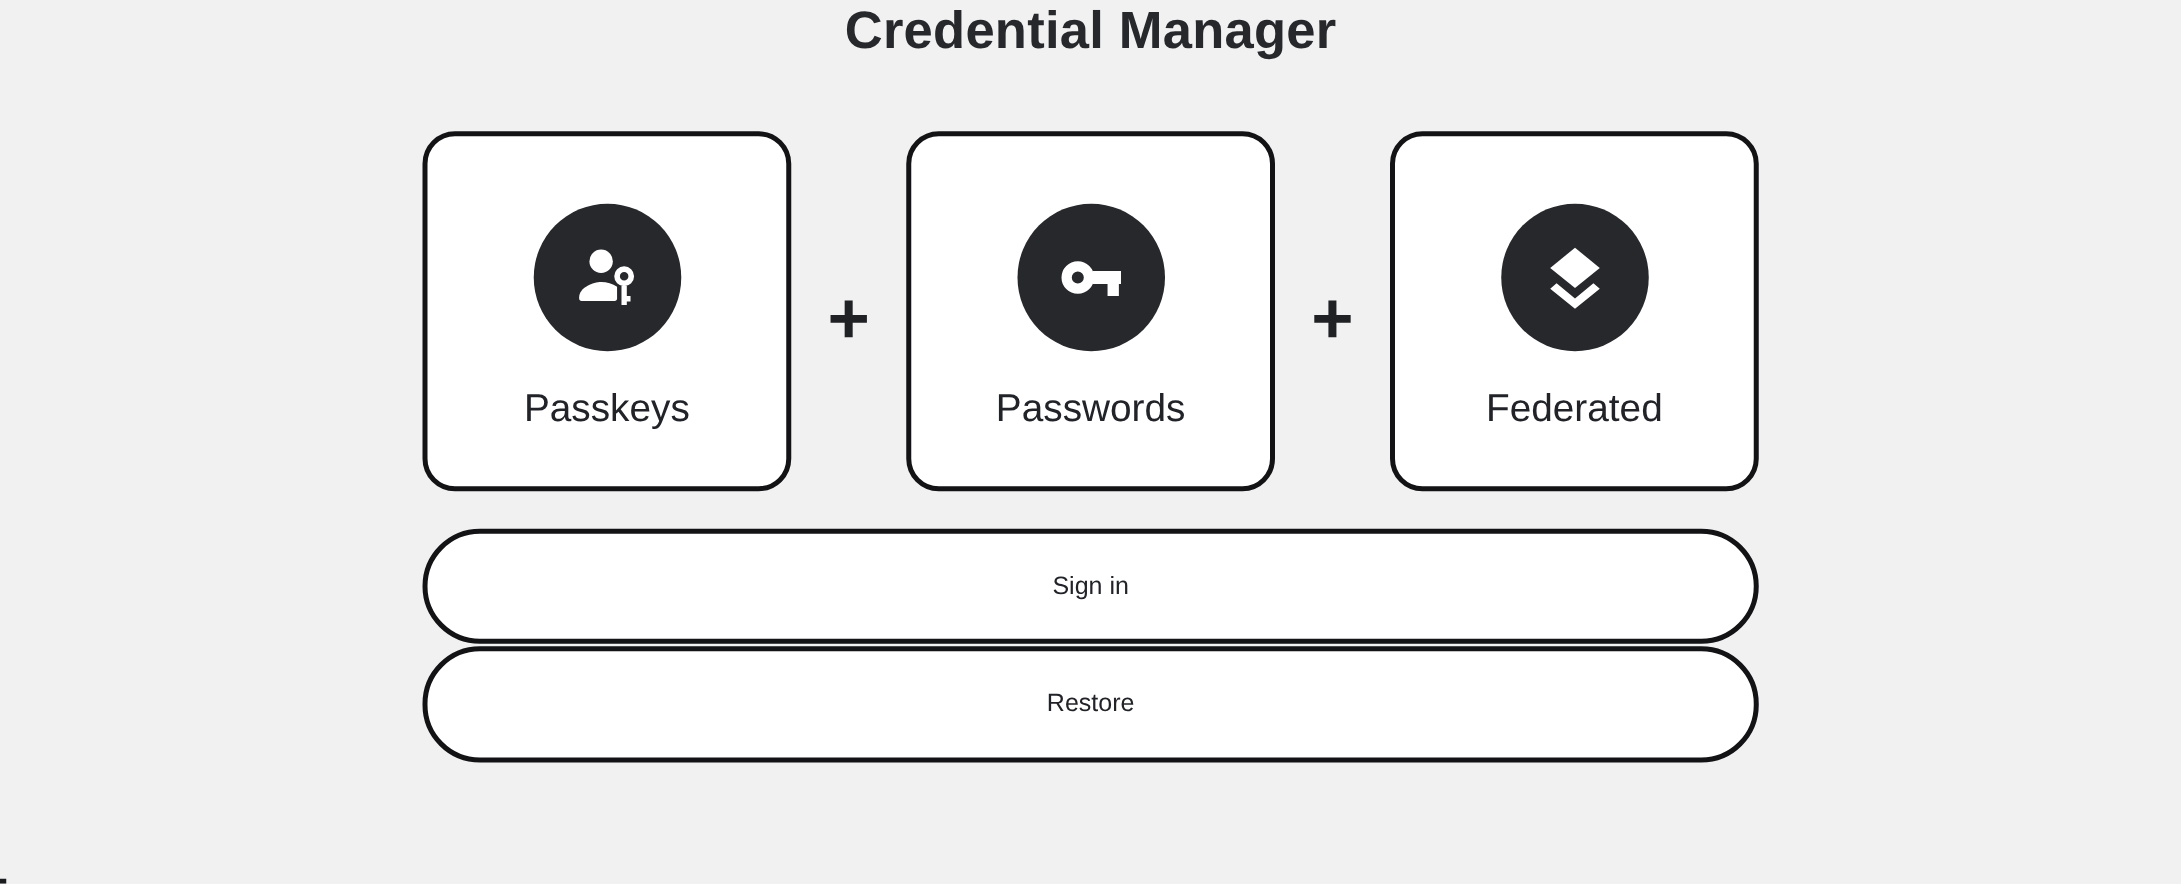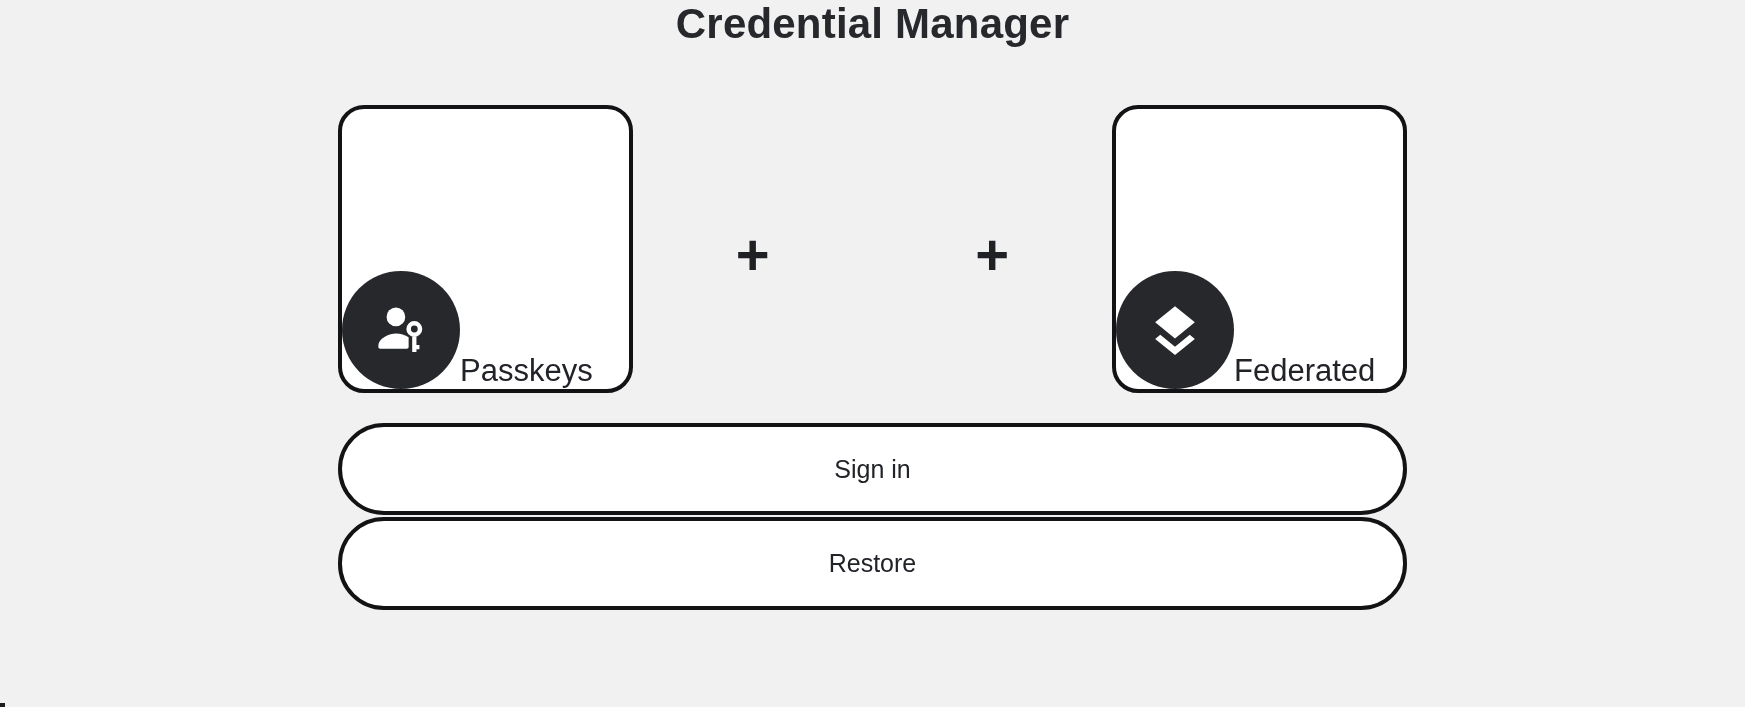--- a/index.html
+++ b/index.html
@@ -29,22 +29,22 @@
     display: flex;
     align-items: stretch;
   }
   .cred-card {
     width: 295px;
     height: 288px;
     background: #ffffff;
     border: 4px solid #131316;
     border-radius: 26px;
     display: flex;
-    flex-direction: row;
-    align-items: flex-end;
+    flex-direction: column;
+    align-items: center;
     padding-top: 54px;
     cursor: pointer;
   }
   .icon-circle {
     width: 118px;
     height: 118px;
     border-radius: 50%;
     background: #26282c;
     display: flex;
     align-items: center;
@@ -74,21 +74,21 @@
     user-select: none;
   }
   .pill-button {
     display: block;
     width: 1069px;
     height: 92px;
     background: #ffffff;
     border: 4px solid #131316;
     border-radius: 46px;
     font-family: "Liberation Sans", sans-serif;
-    font-size: 25px;
+    font-size: 20px;
     color: #212328;
     text-align: center;
     cursor: pointer;
   }
   .pill-button.sign-in { margin-top: 30px; }
   .pill-button.restore { margin-top: 2px; height: 93px; }
   .corner-artifact {
     position: absolute;
     left: 0; bottom: 0;
     width: 5px; height: 4px;
@@ -111,20 +111,29 @@
           <path d="M4.7 18.6 c-0.45 0 -0.7 -0.25 -0.7 -0.7 v-0.3 c0 -2.85 4.05 -4.35 6.2 -4.35 c1.6 0 3.3 0.5 4.5 1.35 v3.3 c0 0.45 -0.25 0.7 -0.7 0.7 Z"></path>
           <path fill-rule="evenodd" d="M16.7 8.85 a2.8 2.8 0 1 0 0 5.6 a2.8 2.8 0 0 0 0 -5.6 Z M16.7 10.45 a1.2 1.2 0 1 1 0 2.4 a1.2 1.2 0 0 1 0 -2.4 Z"></path>
           <path d="M15.95 14.3 h1.5 v2.95 h1.05 v1.5 h-1.05 v1.05 h-1.5 Z"></path>
         </svg>
       </div>
       <div class="card-label">Passkeys</div>
     </div>
 
     <div class="plus-sep">+</div>
 
+    <div class="cred-card">
+      <div class="icon-circle">
+        <svg viewBox="0 0 24 24" fill="#ffffff" xmlns="http://www.w3.org/2000/svg">
+          <path fill-rule="evenodd" d="M8.2 7.4 a4.6 4.6 0 1 0 0 9.2 a4.6 4.6 0 0 0 0 -9.2 Z M8.2 10.3 a1.7 1.7 0 1 1 0 3.4 a1.7 1.7 0 0 1 0 -3.4 Z"></path>
+          <path d="M12.4 10.15 h8 v3.7 h-0.6 v3.35 h-3.2 v-3.35 h-4.2 Z"></path>
+        </svg>
+      </div>
+      <div class="card-label">Passwords</div>
+    </div>
 
     <div class="plus-sep">+</div>
 
     <div class="cred-card">
       <div class="icon-circle">
         <svg viewBox="0 0 24 24" fill="#ffffff" xmlns="http://www.w3.org/2000/svg">
           <path d="M12 3.6 L19 9.3 L12 15 L5 9.3 Z"></path>
           <path d="M12 17.9 L6.8 13.65 L5 15.15 L12 20.8 L19 15.15 L17.2 13.65 Z"></path>
         </svg>
       </div>

